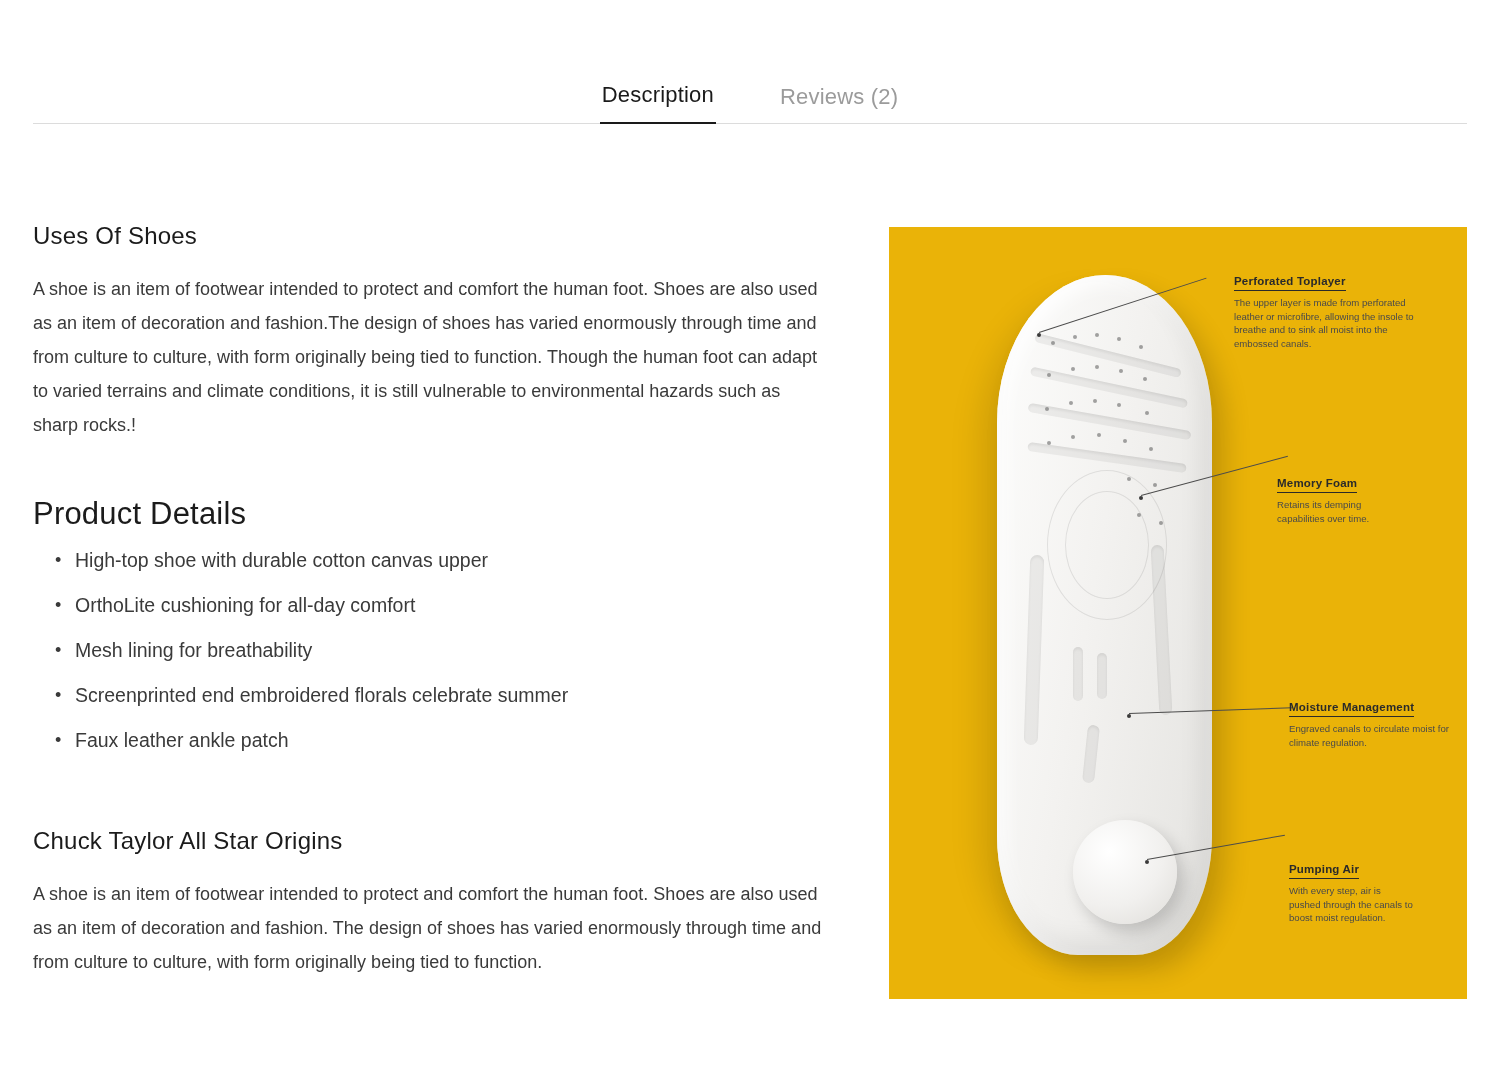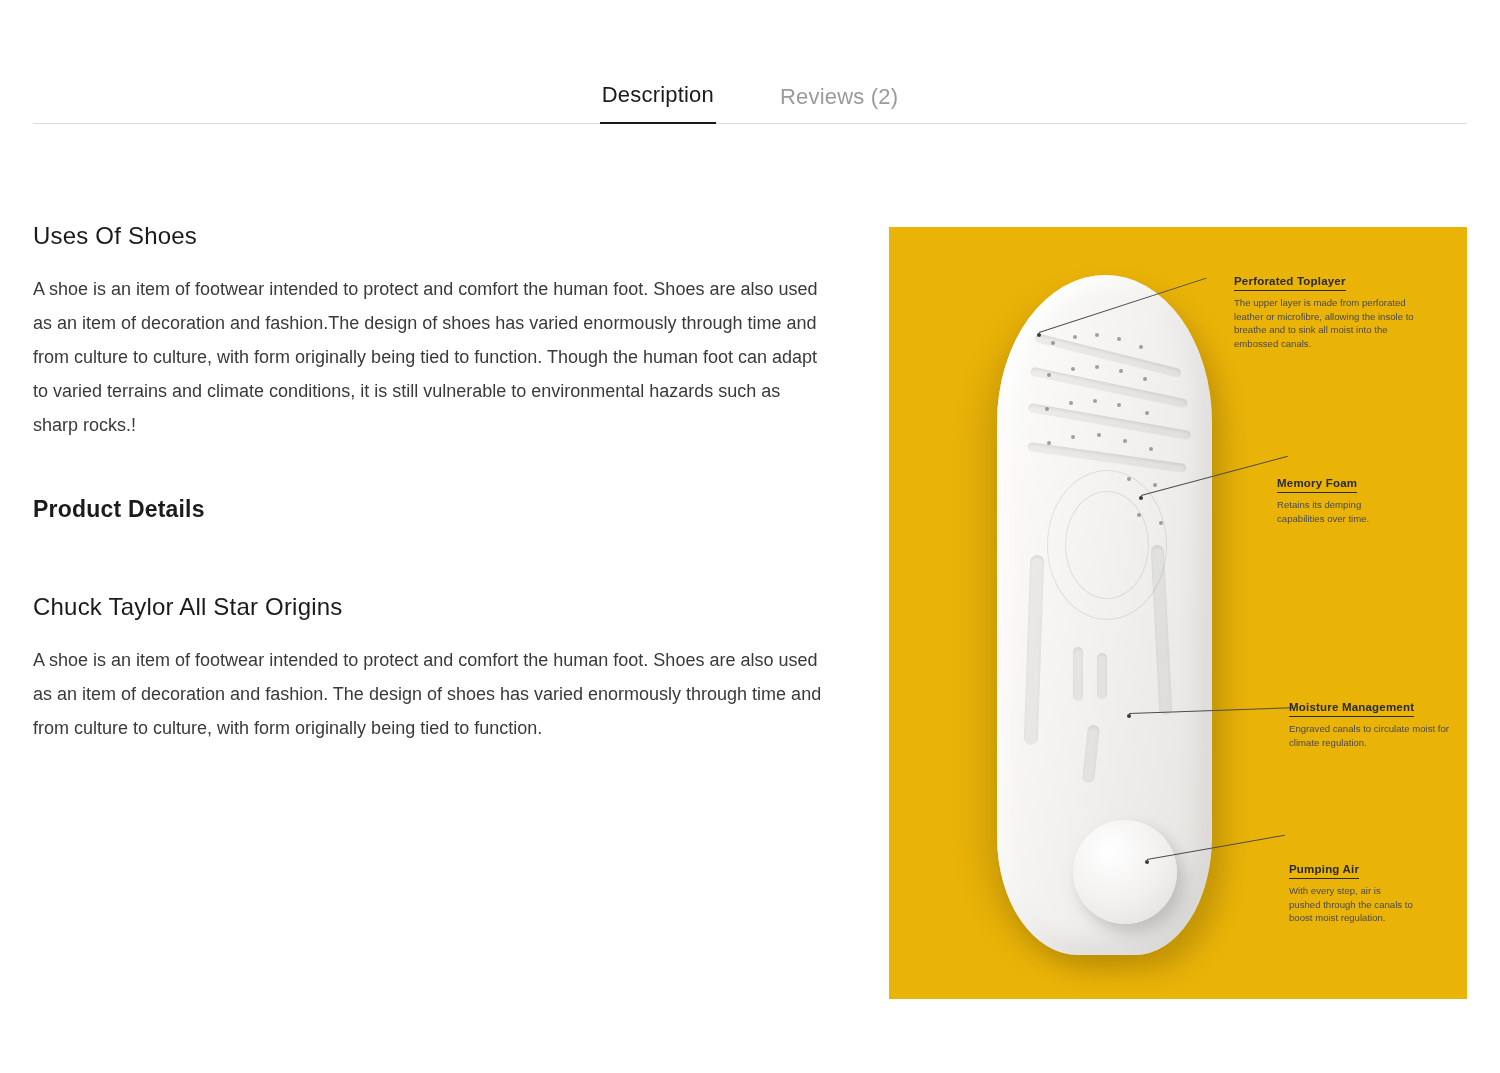--- a/index.html
+++ b/index.html
@@ -82,22 +82,22 @@
   }
 
   h2.section-title {
     font-size: 24px;
     font-weight: 400;
     margin: 0 0 22px 0;
     color: #1b1b1b;
     letter-spacing: 0.2px;
   }
   h3.sub-title {
-    font-size: 23px;
-    font-weight: 700;
+    font-size: 31px;
+    font-weight: 400;
     margin: 0 0 14px 0;
     color: #1b1b1b;
     letter-spacing: 0.2px;
   }
   p.body-text {
     font-size: 18px;
     line-height: 34px;
     margin: 0;
     color: #3a3a3a;
     max-width: 790px;
@@ -252,20 +252,27 @@
   <div class="content">
 
     <div class="left-col">
 
       <h2 class="section-title">Uses Of Shoes</h2>
       <p class="body-text">A shoe is an item of footwear intended to protect and comfort the human foot. Shoes are also used as an item of decoration and fashion.The design of shoes has varied enormously through time and from culture to culture, with form originally being tied to function. Though the human foot can adapt to varied terrains and climate conditions, it is still vulnerable to environmental hazards such as sharp rocks.!</p>
 
       <div class="spacer-1"></div>
 
       <h3 class="sub-title">Product Details</h3>
+      <ul class="details-list">
+        <li>High-top shoe with durable cotton canvas upper</li>
+        <li>OrthoLite cushioning for all-day comfort</li>
+        <li>Mesh lining for breathability</li>
+        <li>Screenprinted end embroidered florals celebrate summer</li>
+        <li>Faux leather ankle patch</li>
+      </ul>
 
       <div class="spacer-2"></div>
 
       <h2 class="section-title">Chuck Taylor All Star Origins</h2>
       <p class="body-text">A shoe is an item of footwear intended to protect and comfort the human foot. Shoes are also used as an item of decoration and fashion. The design of shoes has varied enormously through time and from culture to culture, with form originally being tied to function.</p>
     </div>
 
     <div class="right-col">
       <div class="figure">
 

